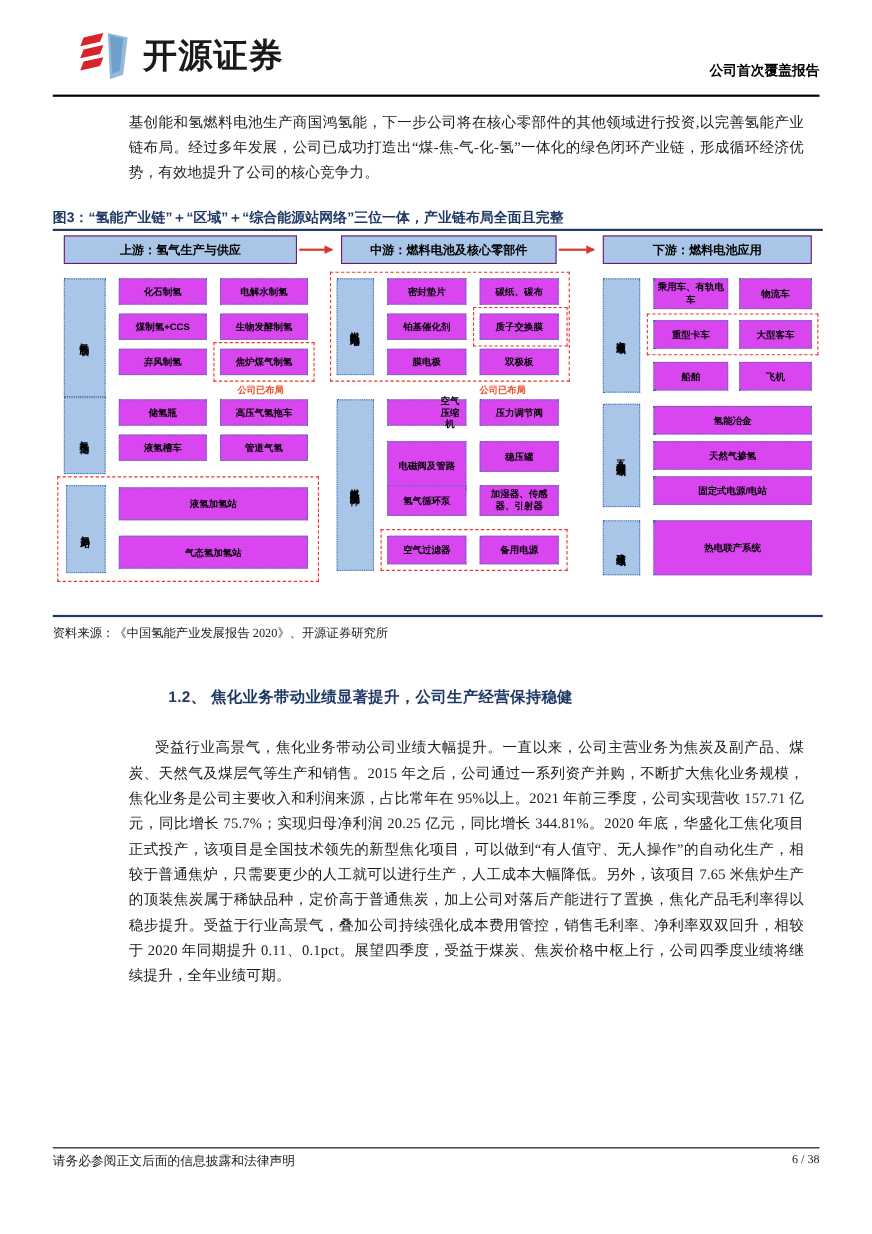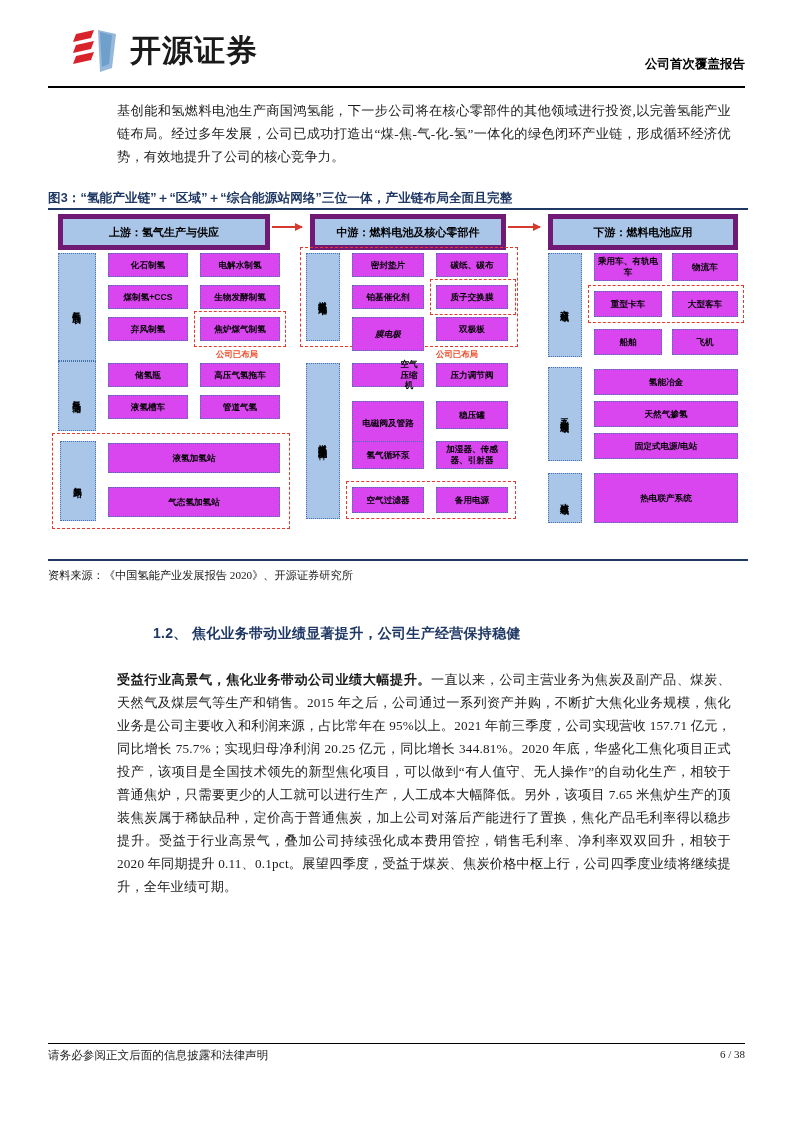--- a/index.html
+++ b/index.html
@@ -33,42 +33,42 @@
   
   .para {
     position:absolute;
     font-size:13.2px;
     line-height:23px;
     text-align:justify;
     color:#1b1b1b;
     letter-spacing:0.2px;
   }
   .para.top { left:117px; top:99px; width:614px; }
-  .bld { font-weight:bold; }
+  .bld { font-weight:normal;margin-left:24px; }
 
   
   .fig-title {
     position:absolute; left:48px; top:190px; width:700px;
     font-family:"Liberation Sans","DejaVu Sans",sans-serif;
     font-weight:bold; font-size:12.6px; color:#1f3864;
     letter-spacing:0.1px;
   }
   .fig-title-rule { position:absolute; left:48px; top:208px; width:700px; height:1.6px; background:#1f3864; }
 
   .fig-frame {
     position:absolute; left:48px; top:211px; width:700px; height:350px;
     border-bottom:2px solid #1f3864;
     box-sizing:border-box;
   }
 
   
   .banner-row { position:absolute; left:0; top:3px; width:700px; height:28px; }
   .banner {
-    position:absolute; top:0; height:36px;
-    background:#a9c5e8; border:5px solid #701a75;
+    position:absolute; top:0; height:26px;
+    background:#a9c5e8; border:1px solid #701a75;
     box-sizing:border-box;
     display:flex; align-items:center; justify-content:center;
     font-family:"Liberation Sans","DejaVu Sans",sans-serif;
     font-weight:bold; font-size:11px; color:#000;
   }
   .banner.b1 { left:10px;  width:212px; }
   .banner.b2 { left:262px; width:196px; }
   .banner.b3 { left:500px; width:190px; }
 
   .arrow { position:absolute; top:12px; height:2px; background:#d63a2f; }
@@ -199,21 +199,21 @@
     <div class="box" style="left:60px; top:232px; width:172px; height:30px;">液氢加氢站</div>
     <div class="box" style="left:60px; top:276px; width:172px; height:30px;">气态氢加氢站</div>
 
     <div class="dash-red" style="left:252px; top:36px; width:218px; height:100px;"></div>
     <div class="vlabel" style="left:258px; top:42px; width:34px; height:88px;">燃料电池电堆</div>
 
     <div class="box" style="left:304px; top:42px;  width:72px; height:24px;">密封垫片</div>
     <div class="box" style="left:388px; top:42px;  width:72px; height:24px;">碳纸、碳布</div>
     <div class="box" style="left:304px; top:74px;  width:72px; height:24px;">铂基催化剂</div>
     <div class="box" style="left:388px; top:74px;  width:72px; height:24px;">质子交换膜</div>
-    <div class="box" style="left:304px; top:106px; width:72px; height:34px;font-style:italic;">膜电极</div>
+    <div class="box" style="left:304px; top:106px; width:72px; height:24px;">膜电极</div>
     <div class="box" style="left:388px; top:106px; width:72px; height:24px;">双极板</div>
 
     <div class="dash-red" style="left:382px; top:68px; width:86px; height:36px;"></div>
     <div class="tag-red" style="left:388px; top:138px;">公司已布局</div>
 
     <div class="vlabel" style="left:258px; top:152px; width:34px; height:156px;">燃料电池系统配件</div>
 
     <div class="box" style="left:304px; top:152px; width:72px; height:24px;padding-left:44px;">空气压缩机</div>
     <div class="box" style="left:388px; top:152px; width:72px; height:24px;">压力调节阀</div>
     <div class="box" style="left:304px; top:190px; width:72px; height:45px;">电磁阀及管路</div>

